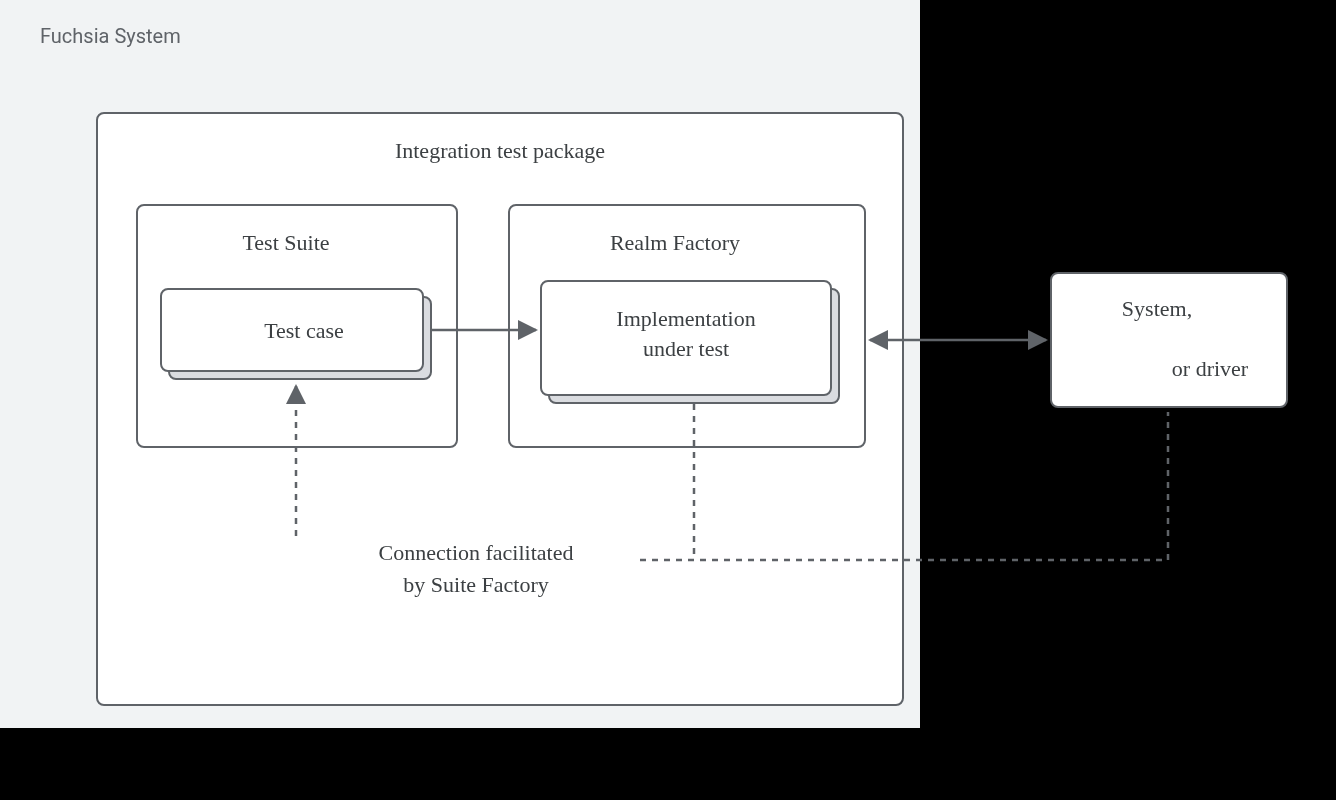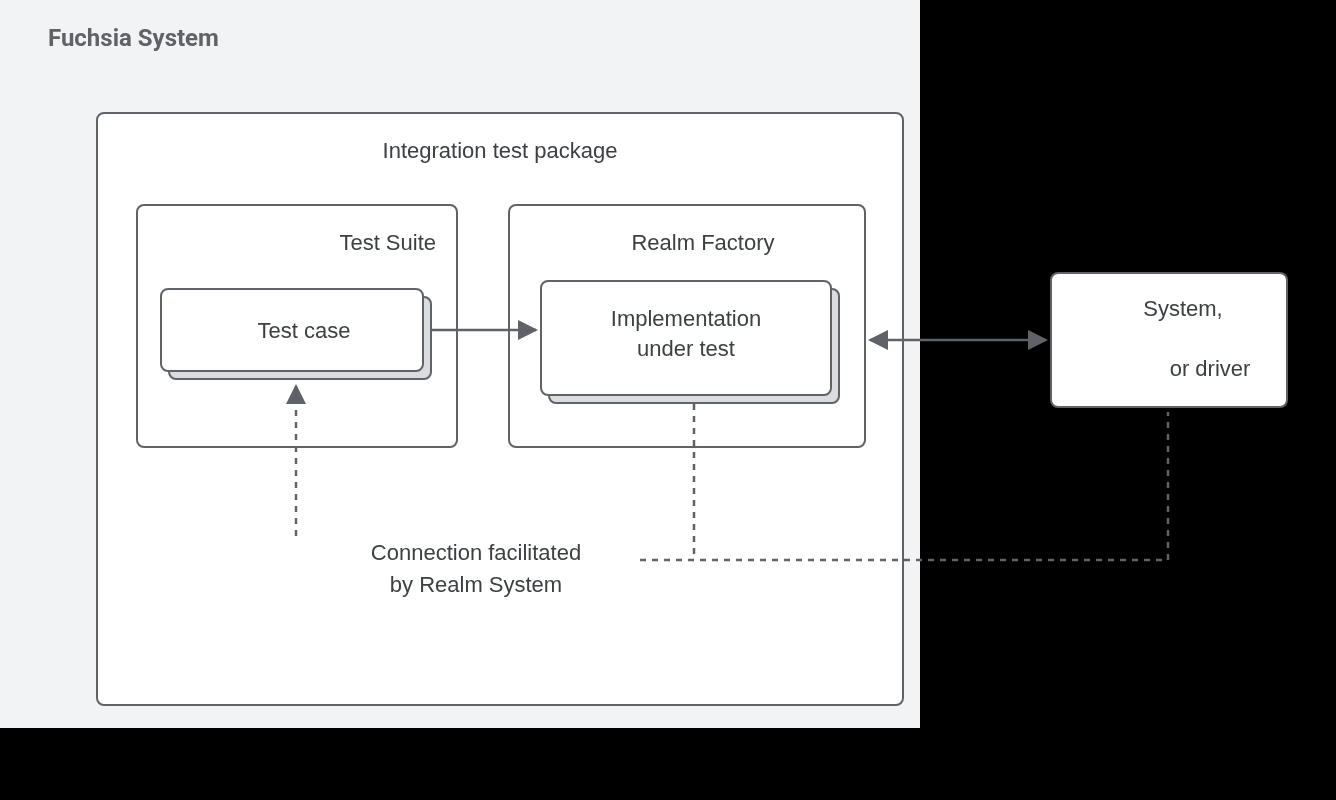--- a/index.html
+++ b/index.html
@@ -26,43 +26,42 @@
     left: 40px;
     top: 32px;
     width: 920px;
     height: 728px;
     background: #f1f3f4;
     border-radius: 0;
     border: none;
   }
   .fuchsia-title {
     position: absolute;
-    left: 48px;
+    left: 40px;
     top: 24px;
     font-family: -apple-system, BlinkMacSystemFont, "Segoe UI", Roboto, "Helvetica Neue", Arial, sans-serif;
-    font-size: 24px;
+    font-size: 20px;
     color: #5f6368;
-    font-weight: bold;
   }
   .itp {
     left: 96px;
     top: 112px;
     width: 808px;
     height: 594px;
     background: #ffffff;
   }
   .stack-shadow {
     background: #dadce0;
   }
   .stack-front {
     background: #ffffff;
   }
   .monolabel {
     position: absolute;
-    font-family: Liberation Sans, sans-serif;
+    font-family: Liberation Serif, serif;
     font-size: 22px;
     color: #3c4043;
     text-align: center;
   }
   .ext-box {
     background: #ffffff;
   }
   svg.overlay {
     position: absolute;
     left: 0;
@@ -77,39 +76,39 @@
 <div class="stage">
 
   <div class="fuchsia-system">
     <div class="fuchsia-title">Fuchsia System</div>
   </div>
 
   <div class="box itp"></div>
   <div class="monolabel" style="left:96px; top:138px; width:808px;">Integration test package</div>
 
   <div class="box" style="left:136px; top:204px; width:322px; height:244px; background:#ffffff;"></div>
-  <div class="monolabel" style="left:136px; top:230px; width:300px;text-align:right;">Test Suite</div>
+  <div class="monolabel" style="left:136px; top:230px; width:300px;">Test Suite</div>
 
   <div class="box stack-shadow" style="left:168px; top:296px; width:264px; height:84px;"></div>
   <div class="box stack-front" style="left:160px; top:288px; width:264px; height:84px;"></div>
   <div class="monolabel" style="left:160px; top:318px; width:264px;margin-left:12px;">Test case</div>
 
   <div class="box" style="left:508px; top:204px; width:358px; height:244px; background:#ffffff;"></div>
-  <div class="monolabel" style="left:524px; top:230px; width:358px;">Realm Factory</div>
+  <div class="monolabel" style="left:496px; top:230px; width:358px;">Realm Factory</div>
 
   <div class="box stack-shadow" style="left:548px; top:288px; width:292px; height:116px;"></div>
   <div class="box stack-front" style="left:540px; top:280px; width:292px; height:116px;"></div>
   <div class="monolabel" style="left:540px; top:306px; width:292px;">Implementation</div>
   <div class="monolabel" style="left:540px; top:336px; width:292px;">under test</div>
 
   <div class="monolabel" style="left:316px; top:540px; width:320px;">Connection facilitated</div>
-  <div class="monolabel" style="left:316px; top:572px; width:320px;">by Realm System</div>
+  <div class="monolabel" style="left:316px; top:572px; width:320px;">by Suite Factory</div>
 
   <div class="box ext-box" style="left:1050px; top:272px; width:238px; height:136px;"></div>
-  <div class="monolabel" style="left:1076px; top:296px; width:214px;">System,</div>
+  <div class="monolabel" style="left:1050px; top:296px; width:214px;">System,</div>
   <div class="monolabel" style="left:1091px; top:356px; width:238px;">or driver</div>
 
   <svg class="overlay" viewBox="0 0 1336 800">
     <defs>
       <marker id="arrow" viewBox="0 0 10 10" refX="9" refY="5" markerWidth="8" markerHeight="8" orient="auto-start-reverse">
         <path d="M 0 0 L 10 5 L 0 10 z" fill="#5f6368"></path>
       </marker>
     </defs>
 
     <line x1="432" y1="330" x2="536" y2="330" stroke="#5f6368" stroke-width="2.5" marker-end="url(#arrow)"></line>

